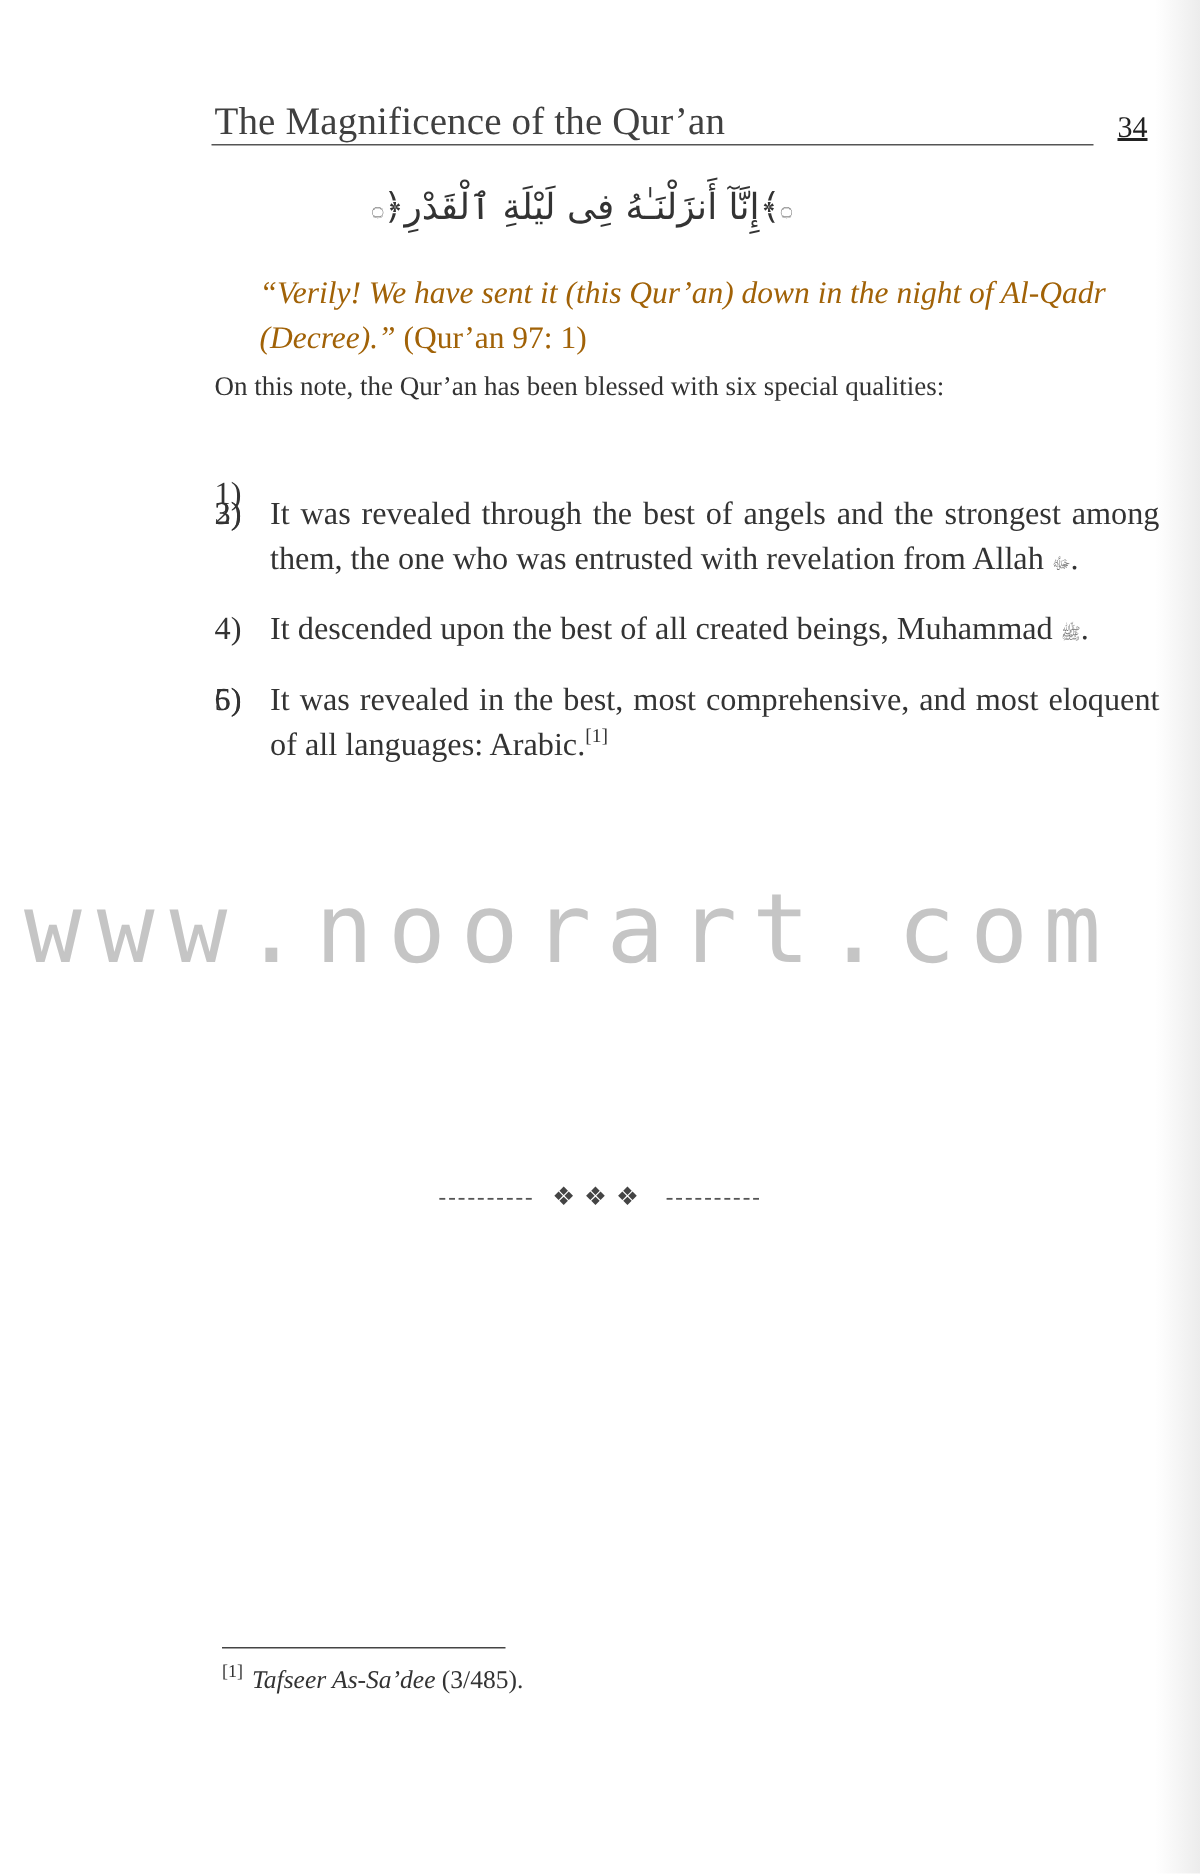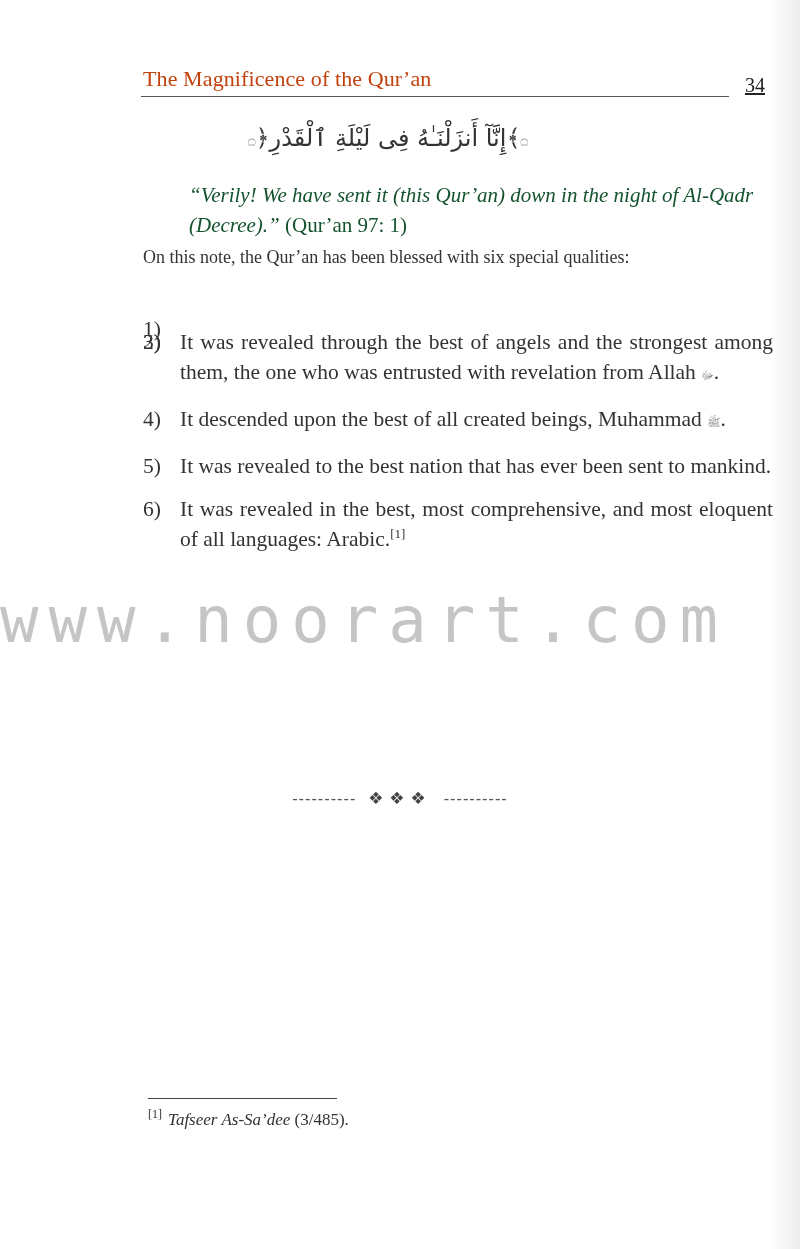--- a/index.html
+++ b/index.html
@@ -12,44 +12,44 @@
       font-family: "Liberation Serif", "DejaVu Serif", serif;
       color: #2a2a2a;
     }
     .page-edge {
       position: absolute; top: 0; right: 0;
       width: 30px; height: 1249px;
       background: linear-gradient(to right, #ffffff, #f4f4f4 60%, #ececec);
     }
     .running-head {
       position: absolute; left: 143px; top: 66px;
-      font-size: 22px; color: #c2410c;
+      font-size: 26px; color: #404040;
       letter-spacing: 0.1px;
     }
     .head-rule {
       position: absolute; left: 141px; top: 96px;
       width: 588px; height: 0;
       border-top: 1.5px solid #555;
     }
     .page-number {
       position: absolute; left: 745px; top: 74px;
       font-size: 20px; color: #222; text-decoration: underline;
     }
     .ayah {
       position: absolute; left: 0; width: 776px; top: 124px;
       text-align: center;
       font-family: "DejaVu Sans", sans-serif;
       font-size: 24px; color: #333;
       direction: rtl;
     }
     .ayah .orn { font-size: 13px; color: #555; vertical-align: middle; }
     .quote {
-      position: absolute; left: 189px; top: 180px; width: 600px;
+      position: absolute; left: 173px; top: 180px; width: 600px;
       font-size: 21px; line-height: 30px; font-style: italic;
-      color: #14532d;
+      color: #a16207;
     }
     .quote .ref { font-style: normal; }
     .para {
       position: absolute; left: 143px; top: 242px; width: 628px;
       font-size: 18px; line-height: 30px; color: #333;
       text-align: justify;
     }
     .list {
       position: absolute; left: 143px; top: 314px; width: 630px;
       margin: 0; padding: 0; list-style: none;
@@ -69,20 +69,21 @@
     }
     sup.fn { font-size: 13px; vertical-align: super; line-height: 0; }
     .watermark {
       position: absolute; left: 0; top: 590px; width: 664px;
       font-family: "DejaVu Sans Mono", "Liberation Mono", monospace;
       font-size: 64px; letter-spacing: 10px;
       color: rgba(150,150,150,0.55);
       white-space: nowrap;
       line-height: 60px;
       pointer-events: none;
+      padding-left: 16px;
     }
     .separator {
       position: absolute; left: 0; width: 800px; top: 788px;
       text-align: center; font-family: "DejaVu Sans", sans-serif;
       font-size: 15px; color: #555; letter-spacing: 1px;
     }
     .separator .diamonds { font-size: 17px; letter-spacing: 6px; margin: 0 6px; color: #444; }
     .fn-rule {
       position: absolute; left: 148px; top: 1098px;
       width: 189px; border-top: 1px solid #444;
@@ -126,21 +127,20 @@
     <span>It was revealed through the best of angels and the strongest among them, the one who was entrusted with revelation from Allah</span>
     <span class="honorific">ﷻ</span><span>.</span>
   </li>
   <li>
     <span class="num">4)</span>
     <span>It descended upon the best of all created beings, Muhammad</span>
     <span class="honorific">ﷺ</span><span>.</span>
   </li>
   <li>
     <span class="num">5)</span>
-    <span>It was revealed to the best nation that has ever been sent to mankind.</span>
   </li>
   <li>
     <span class="num">6)</span>
     <span>It was revealed in the best, most comprehensive, and most eloquent of all languages: Arabic.</span><sup class="fn">[1]</sup>
   </li>
 </ol>
 
 <div class="watermark">www.noorart.com</div>
 
 <div class="separator">

